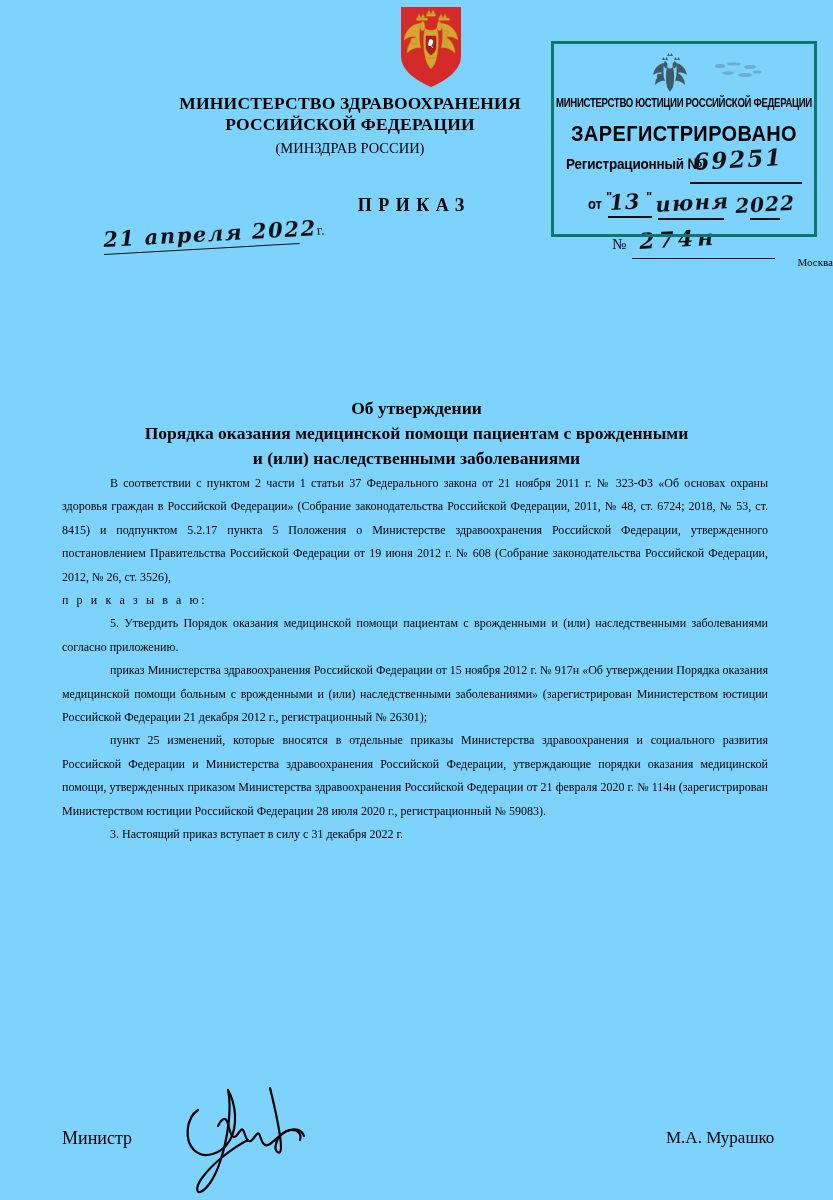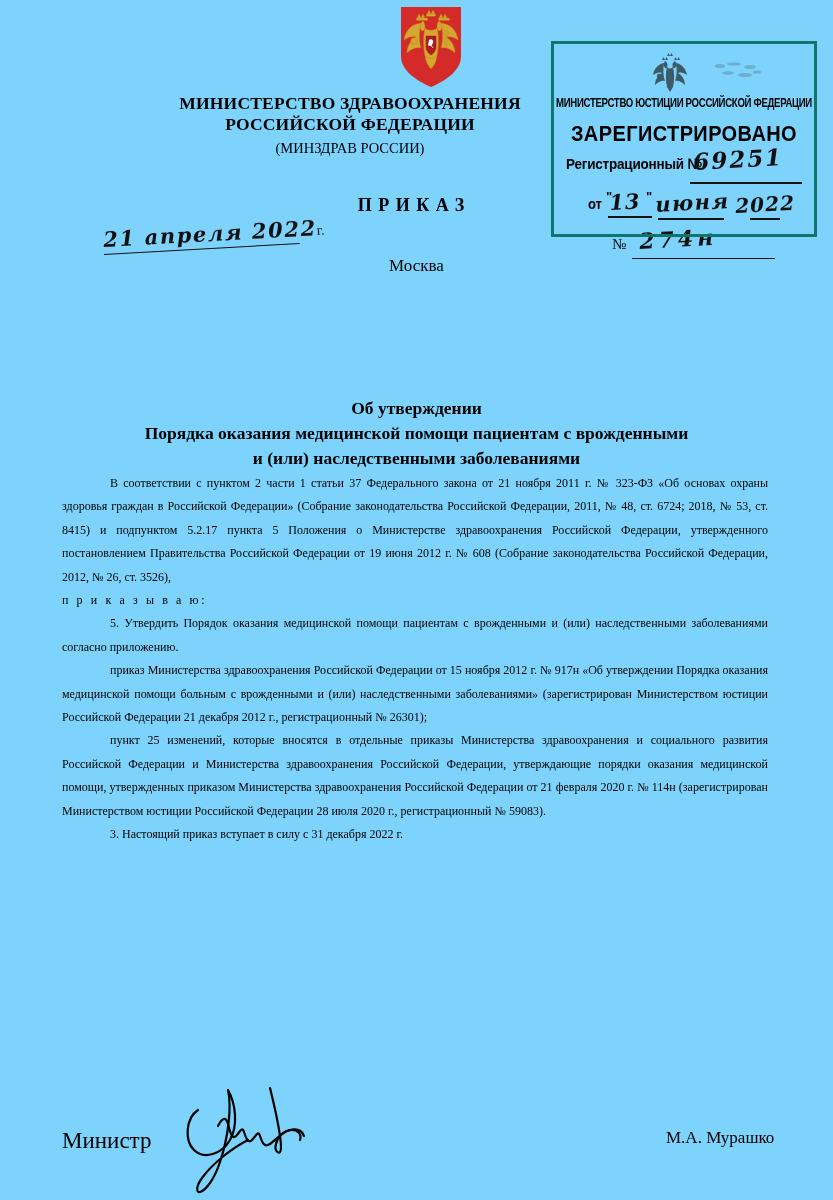--- a/index.html
+++ b/index.html
@@ -65,23 +65,23 @@
     font-size: 18px;
     letter-spacing: 6.5px;
     text-indent: 6.5px;
     margin-left: 8px;
   }
   .city {
     position: absolute;
     left: 0;
     top: 256px;
     width: 833px;
-    text-align: center;
-    font-family: "Liberation Serif", serif;
-    font-size: 17px;
+    text-align: right;
+    font-family: "Liberation Serif", serif;
+    font-size: 11px;
   }
 
   
   .hw {
     font-family: "DejaVu Serif", serif;
     font-style: italic;
     font-weight: 600;
     color: #111;
     transform: rotate(-3.2deg);
     transform-origin: left bottom;
@@ -329,21 +329,21 @@
     letter-spacing: 2.6px;
     text-align: left;
   }
 
   
   .sig-role {
     position: absolute;
     left: 62px;
     top: 1128px;
     font-family: "Liberation Serif", serif;
-    font-size: 23px;
+    font-size: 18px;
   }
   .sig-name {
     position: absolute;
     left: 666px;
     top: 1128px;
     font-family: "Liberation Serif", serif;
     font-size: 17px;
     white-space: nowrap;
   }
   .signature {

